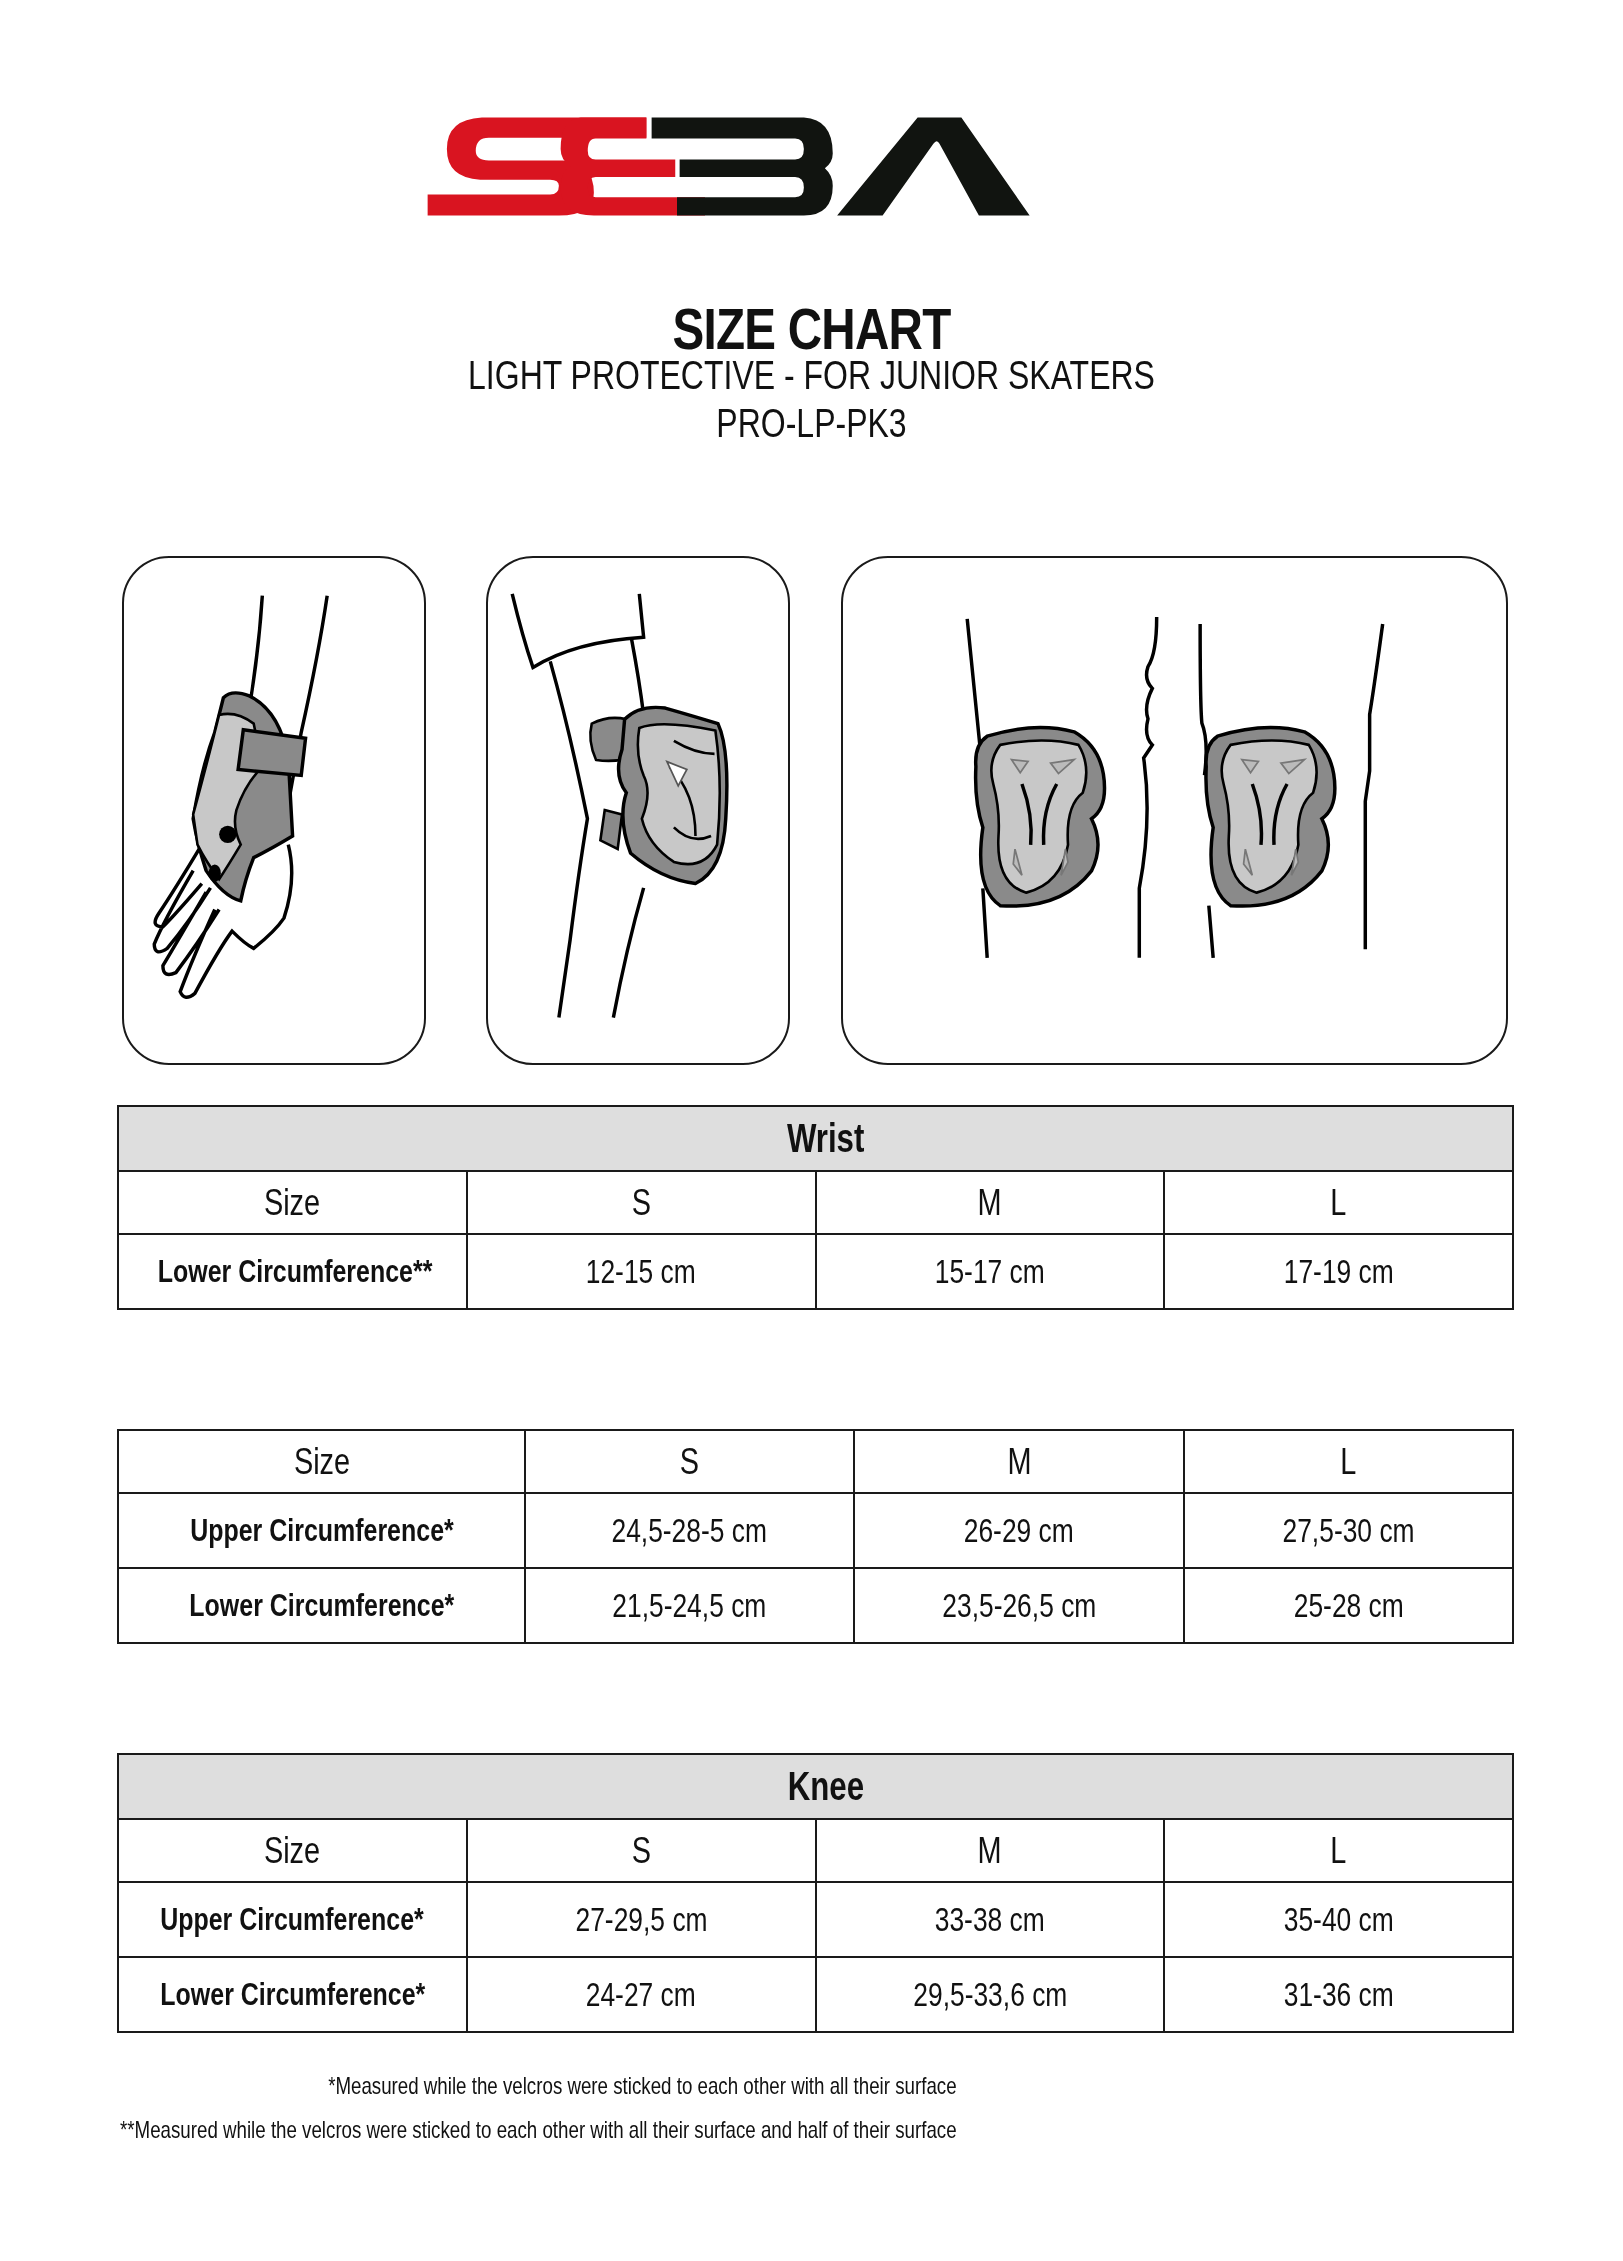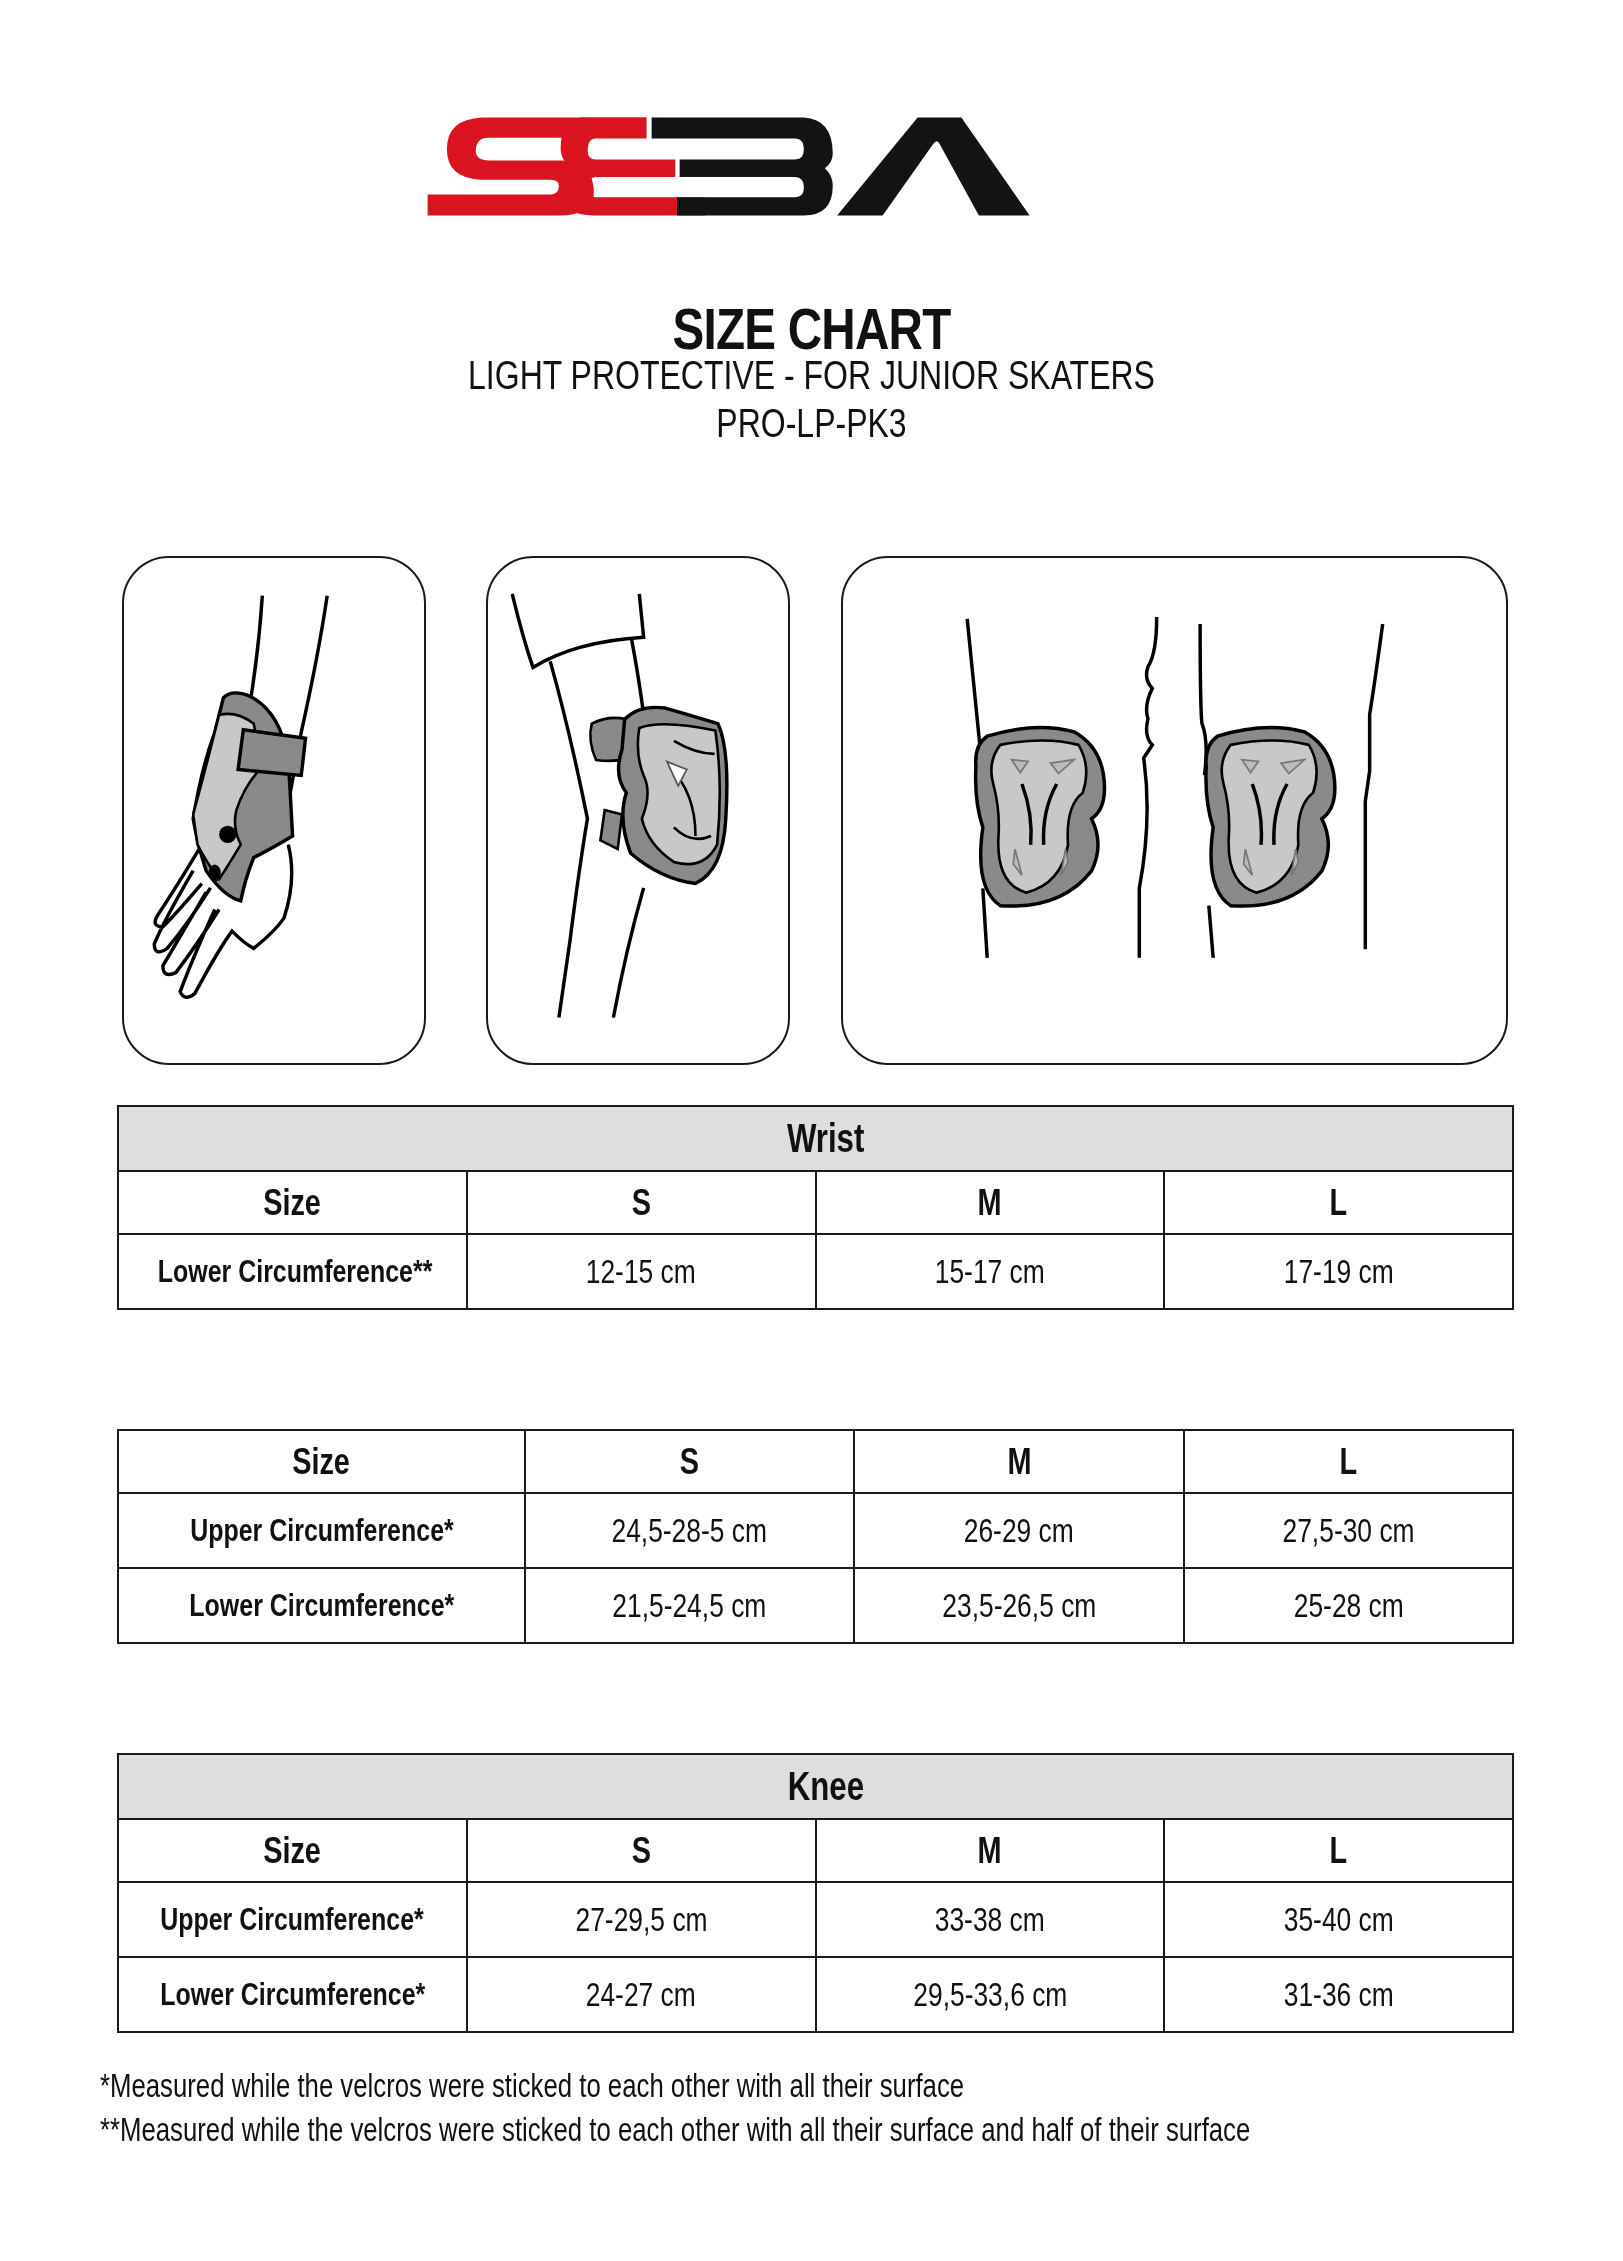--- a/index.html
+++ b/index.html
@@ -11,27 +11,27 @@
          transform:scaleX(0.82); transform-origin:center; line-height:70px; }
   .subtitle { top:352px; font-size:40px; line-height:47px; transform:scaleX(0.80); transform-origin:center; font-weight:normal; }
   .code { top:400px; font-size:40px; line-height:47px; transform:scaleX(0.80); transform-origin:center; }
 
   .panel { position:absolute; top:556px; height:509px; border:2.6px solid #1a1a1a; border-radius:47px; box-sizing:border-box; background:#fff; overflow:hidden; }
   .panel svg { position:absolute; left:0; top:0; width:100%; height:100%; }
 
   .size-table { position:absolute; left:117px; width:1397px; border-collapse:collapse; table-layout:fixed; }
   .size-table td, .size-table th { border:2.6px solid #1a1a1a; text-align:center; padding:0; }
   .size-table .caption-cell { background:#dedede; height:63px; font-size:40px; font-weight:bold;padding-left:20px; }
-  .size-table .head-row td { height:61px; font-size:37px; font-weight:bold; }
+  .size-table .head-row td { height:61px; font-size:37px; font-weight:normal; }
   .size-table .data-row td { height:73px; font-size:33px; }
   .size-table .data-row td.label { font-weight:bold; font-size:32px; }
   .cond { display:inline-block; transform:scaleX(0.80); transform-origin:center; white-space:nowrap; }
   .cond-b { display:inline-block; transform:scaleX(0.78); transform-origin:center; white-space:nowrap; }
 
-  .notes { position:absolute; left:100px; top:2064px; font-size:33px; line-height:44px; }
+  .notes { position:absolute; left:120px; top:2064px; font-size:24px; line-height:44px;text-align:right; }
   .notes div { transform:scaleX(0.78); transform-origin:left center; white-space:nowrap; }
 </style>
 </head>
 <body>
 
 <svg class="logo" viewBox="0 0 890 120" xmlns="http://www.w3.org/2000/svg">
 
   <path fill="#d91420" d="M62,4 H250 V27 H70 Q55,27 55,42 Q55,53 70,53 H155 Q190,55 190,90 Q190,116 150,116 H0 V92 H140 Q150,92 150,82 Q150,75 140,75 H60 Q22,73 22,40 Q22,6 62,4 Z"></path>
 
   <path fill="#d91420" d="M175,4 H250 V28 H192 Q183,28 183,42 Q183,52 192,52 H283 V72 H192 Q183,72 183,84 Q183,95 192,95 H317 V116 H190 Q152,116 152,84 Q152,66 163,60 Q152,52 152,40 Q152,6 175,4 Z"></path>

